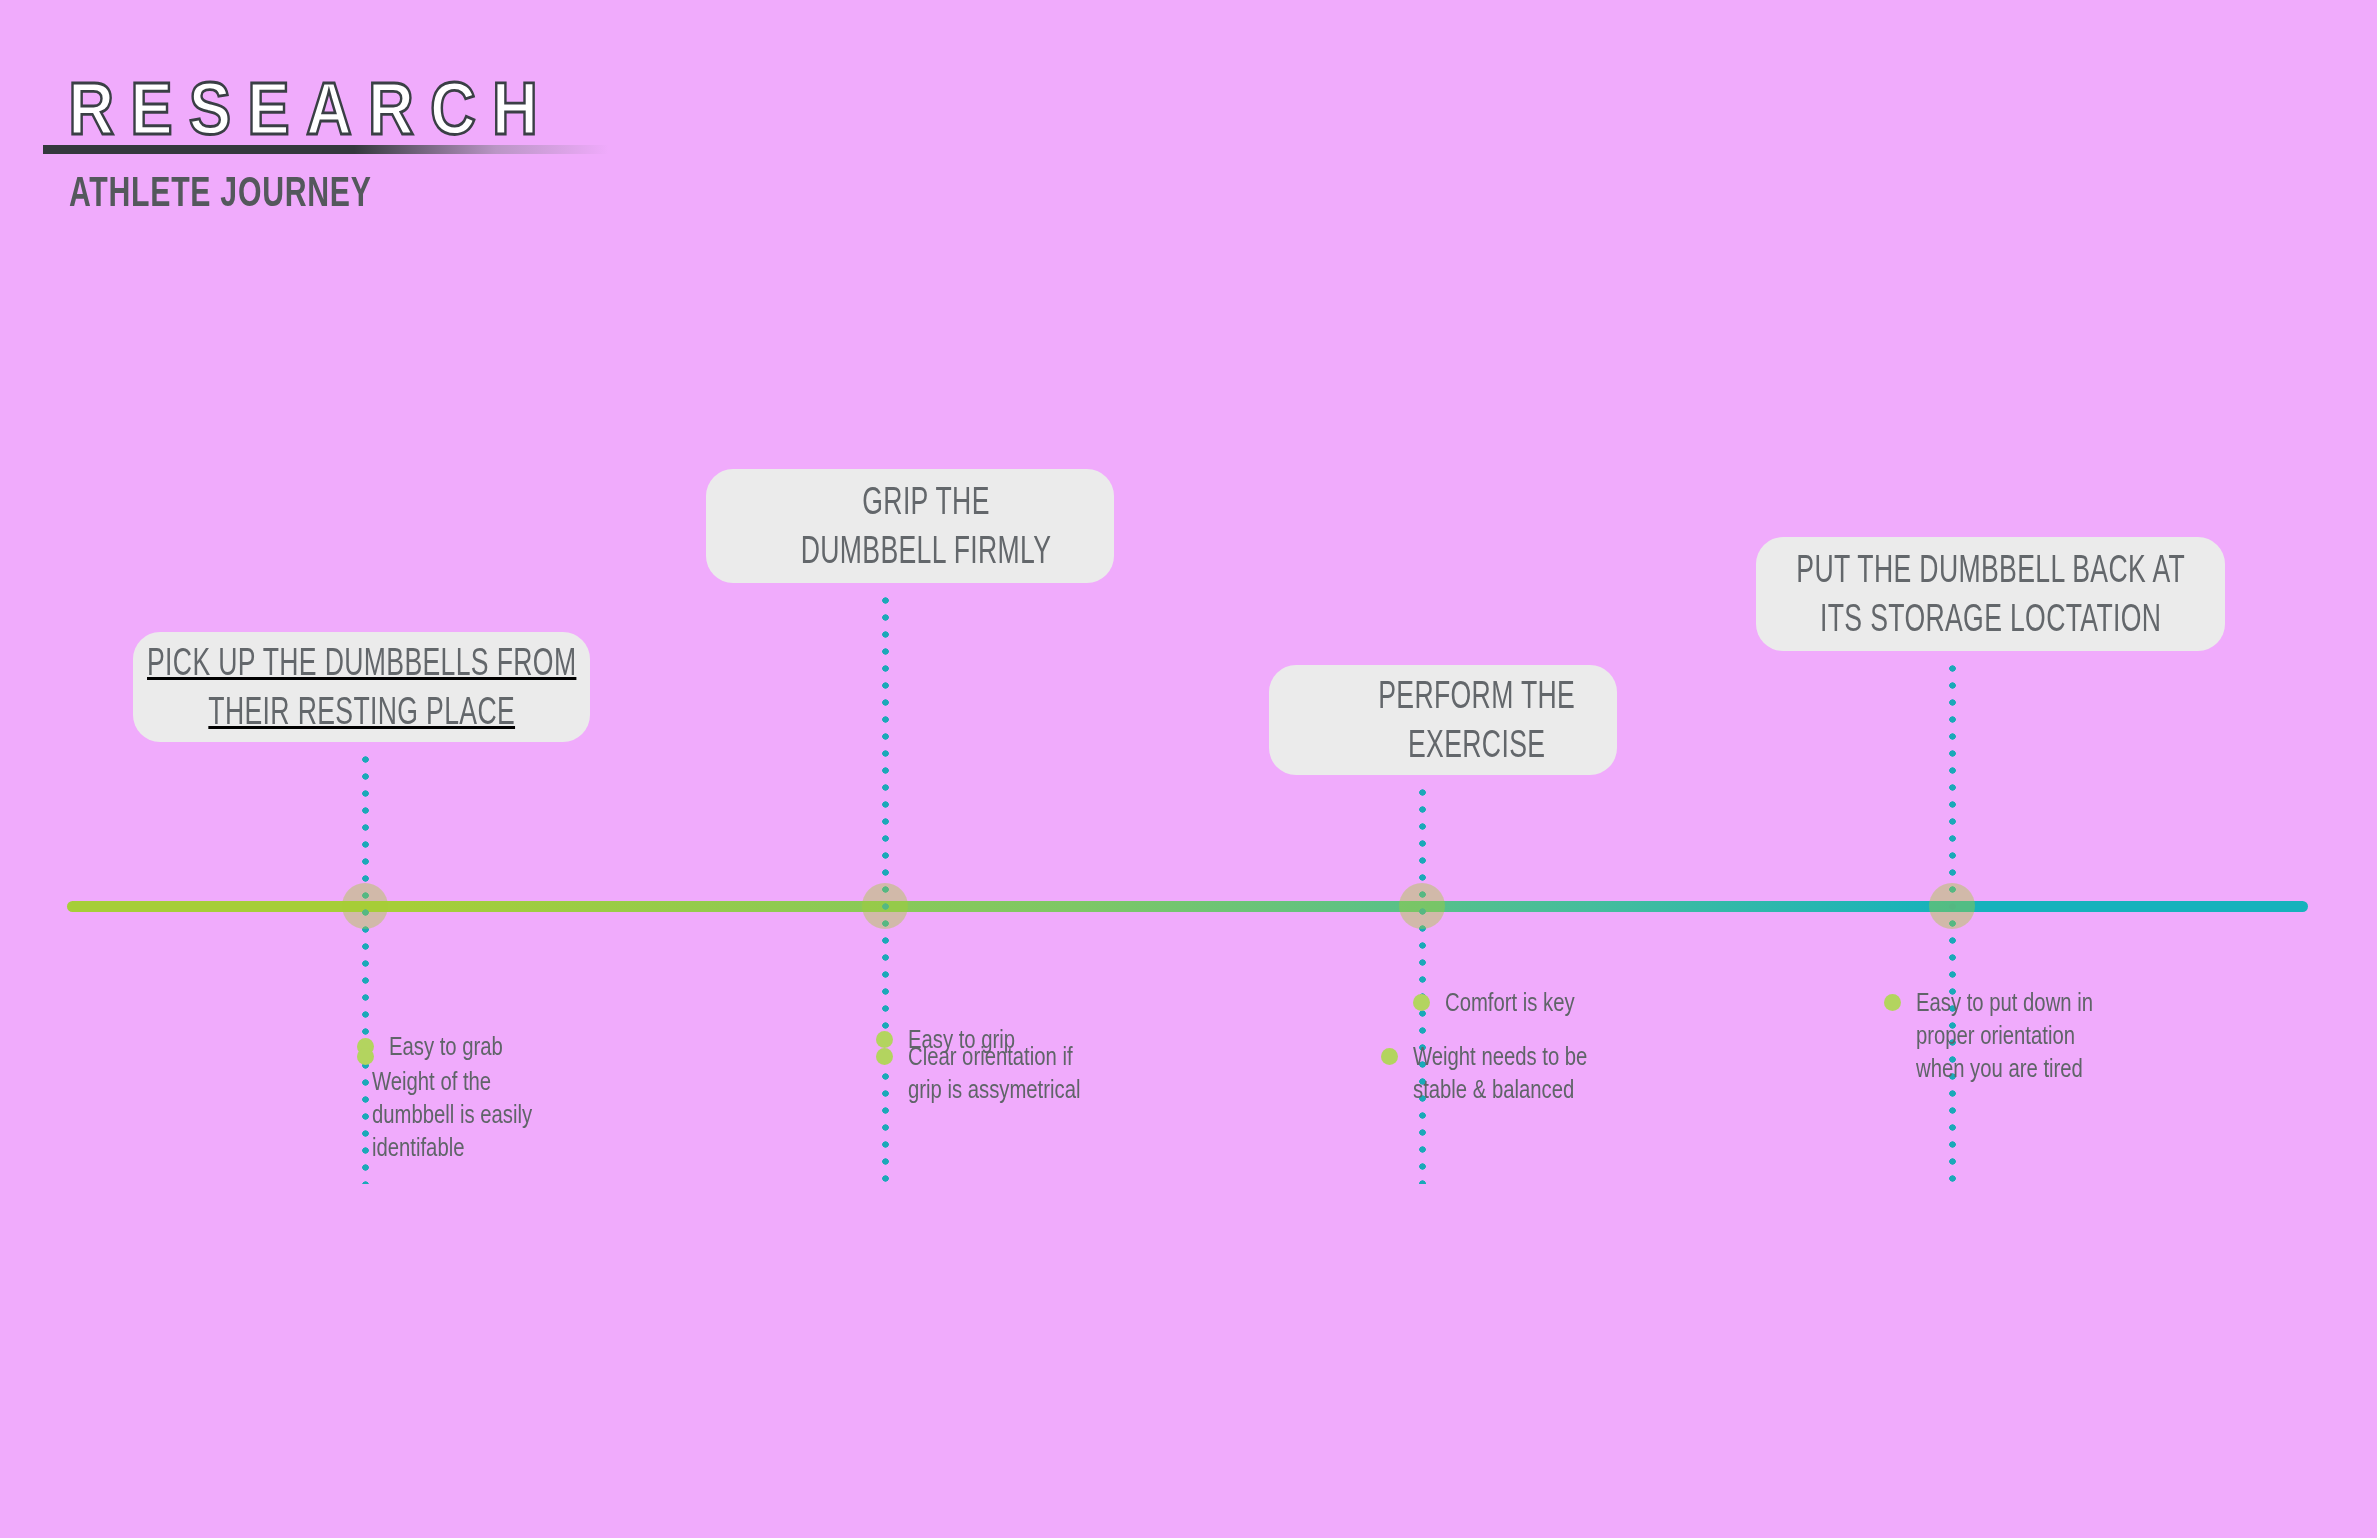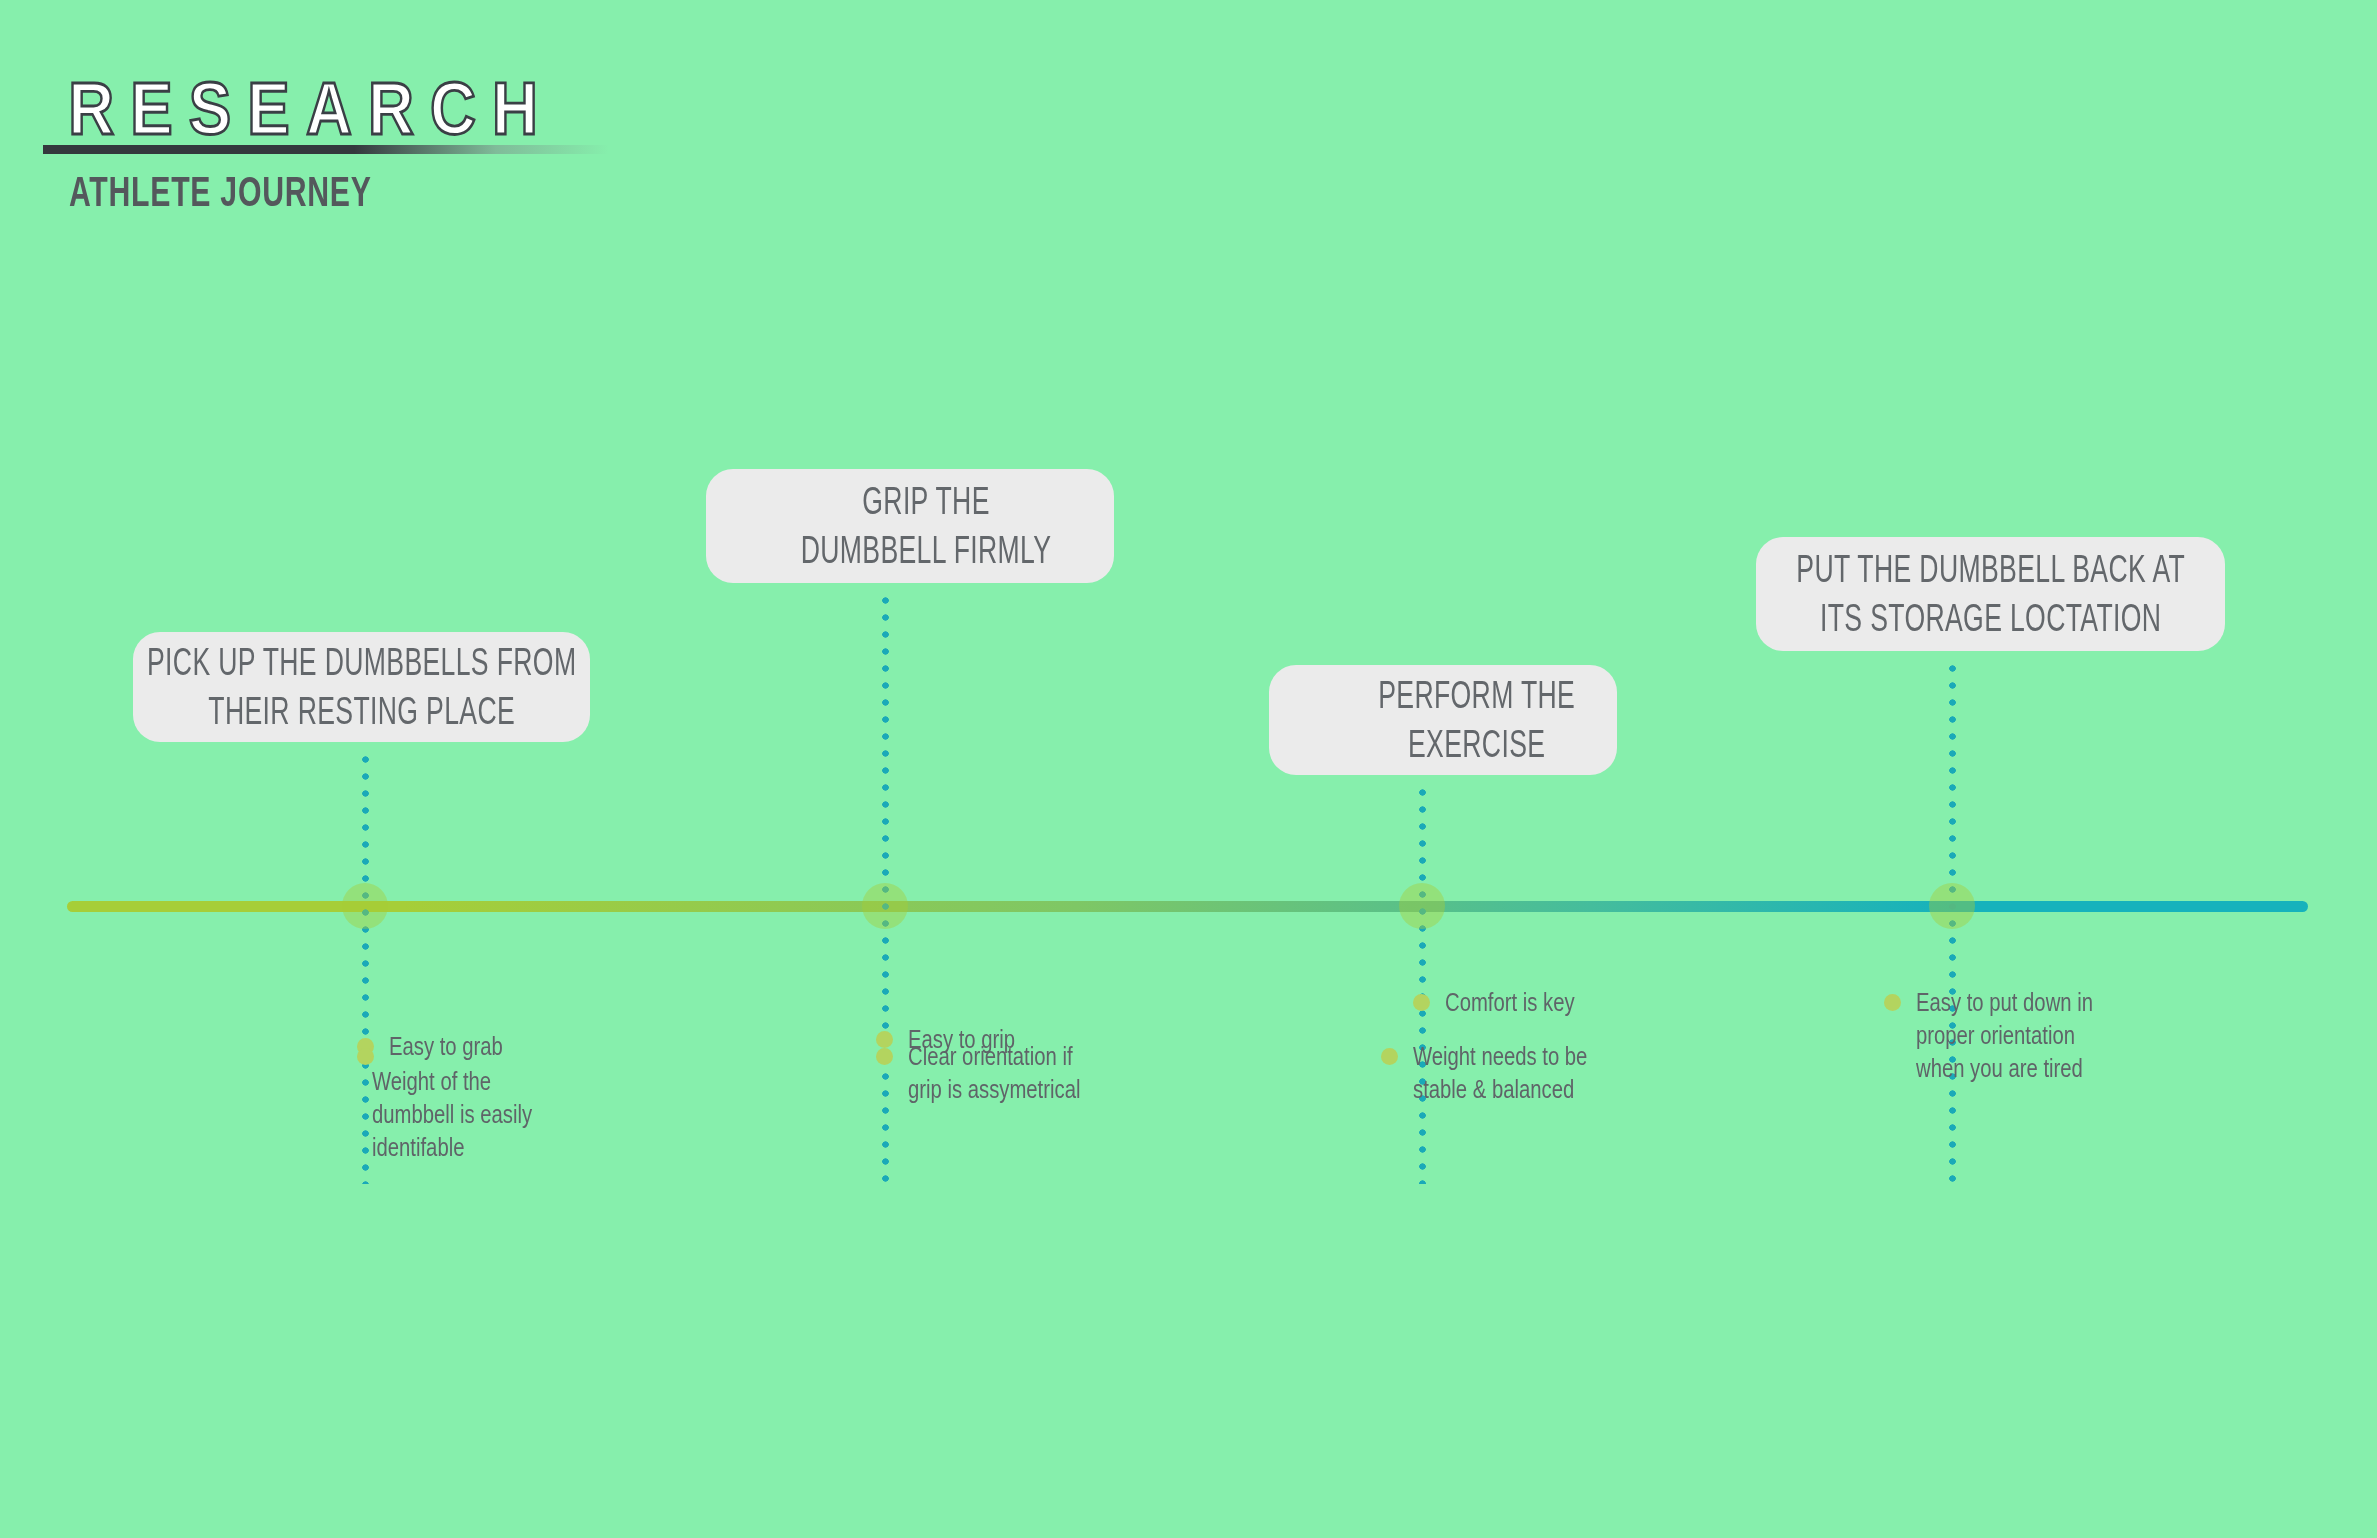--- a/index.html
+++ b/index.html
@@ -1,16 +1,16 @@
 <!DOCTYPE html>
 <html style="--lime: #a6ce38; --teal: #16b2bc; --dot_teal: #1aa9b8; --bullet_green: #b3d45f; --node_fill: rgba(166,206,56,0.42); --box_bg: #ebebeb; --label_text: #63676b; --bullet_text_color: #5f6468; --title_stroke: #3a3f45; --subtitle_color: #54585c; --underline_dark: #34383d;font-size:15px"><head>
 <meta charset="utf-8">
 <style>
   html,body{margin:0;padding:0;background:#ffffff;}
-  #page{position:relative;width:2378px;height:1539px;background:#86efac;overflow:hidden;
+  #page{position:relative;width:2378px;height:1539px;background:#f0abfc;overflow:hidden;
         font-family:"Liberation Sans", sans-serif;}
 
   
   .title-svg{position:absolute;left:67px;top:68px;}
   .title-svg text{fill:#ffffff;stroke:var(--title_stroke);stroke-width:3px;
                   font-family:"Liberation Sans", sans-serif;font-weight:bold;
                   font-size:79px;letter-spacing:20px;}
   .title-underline{position:absolute;left:43px;top:145px;width:566px;height:8.6px;
       background:linear-gradient(90deg,var(--underline_dark) 0%,var(--underline_dark) 55%,
                  rgba(120,124,130,0.45) 80%,rgba(190,193,197,0.0) 100%);}
@@ -51,21 +51,21 @@
   <svg class="title-svg" width="571" height="90" viewBox="0 0 600 95">
     <text x="0" y="70" transform="scale(0.85,1)">RESEARCH</text>
   </svg>
   <div class="title-underline"></div>
   <div class="subtitle">ATHLETE JOURNEY</div>
 
   <div class="tl-line"></div>
 
   <div>
     <div class="dotted" style="left:361px;top:751px;height:433px;"></div>
-    <div class="label-box" style="left:133px;top:632px;width:457px;height:110px;">
+    <div class="label-box" style="left:133px;top:632px;width:457px;height:110px;text-decoration:underline;">
       <span class="box-label">PICK UP THE DUMBBELLS FROM
 THEIR RESTING PLACE</span>
     </div>
     <div class="node" style="left:342px;top:883px;"></div>
     <div class="bullet" style="left:357px;top:986px;margin-top:44px;">
       <span class="dot"></span>
       <span class="bullet-text">Easy to grab</span>
     </div>
     <div class="bullet" style="left:357px;top:1040px;flex-direction:column;">
       <span class="dot"></span>

